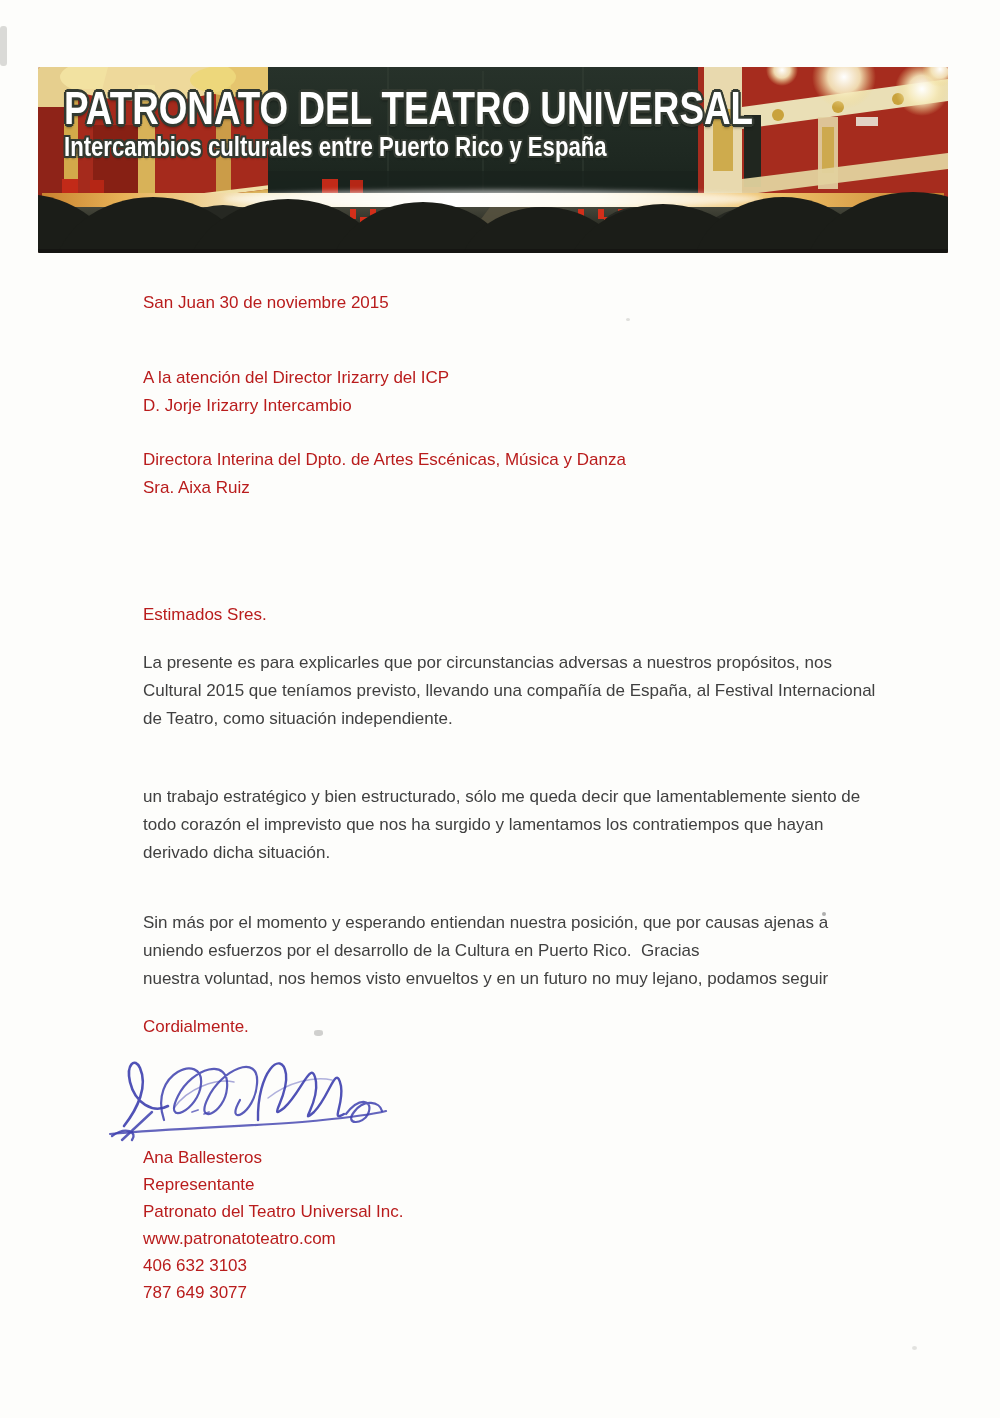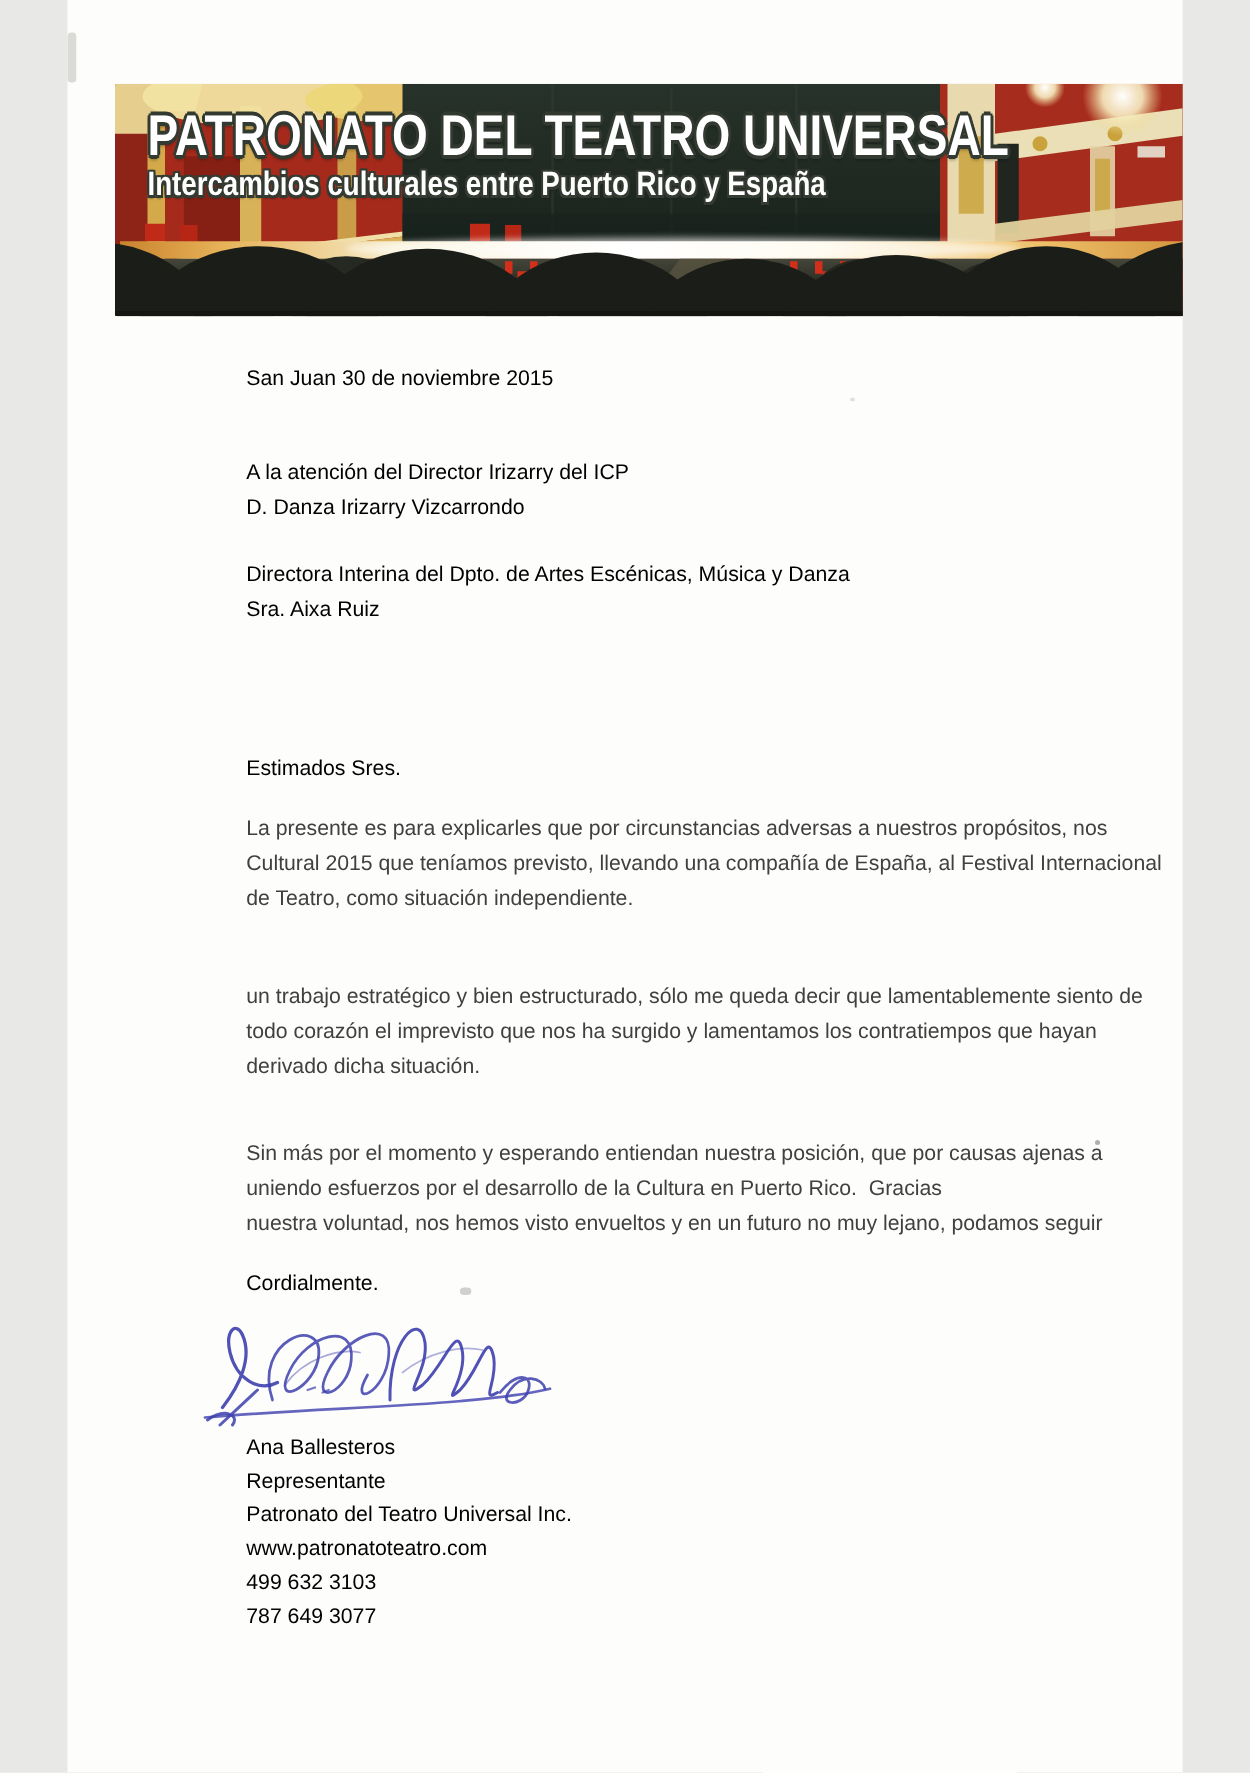--- a/index.html
+++ b/index.html
@@ -1,17 +1,17 @@
 <!DOCTYPE html>
 <html><head>
 <meta charset="utf-8">
 <style>
   html,body{margin:0;padding:0;background:#e8e8e6;}
   .page{
-    position:relative;width:892px;height:1418px;margin:0 auto;
+    position:relative;width:1000px;height:1418px;margin:0 auto;
     background:#fdfdfb;overflow:hidden;
     font-family:"Liberation Sans",sans-serif;color:#262626;
   }
   
   .banner{position:absolute;left:38px;top:67px;width:910px;height:186px;overflow:hidden;border-radius:2px;}
   .banner svg{position:absolute;left:0;top:0;width:100%;height:100%;display:block;}
   .banner-title{
     position:absolute;left:26px;top:18px;
     font-size:46px;font-weight:bold;line-height:1;color:#ffffff;
     letter-spacing:0px;white-space:nowrap;
@@ -22,21 +22,21 @@
   }
   .banner-subtitle{
     position:absolute;left:26px;top:66px;
     font-size:27px;font-weight:bold;line-height:1.1;color:#ffffff;white-space:nowrap;
     transform:scaleX(0.82);transform-origin:left top;
     text-shadow:-2px -2px 0 #343b32,2px -2px 0 #343b32,-2px 2px 0 #343b32,2px 2px 0 #343b32,
                  0 -2px 0 #343b32,0 2px 0 #343b32,-2px 0 0 #343b32,2px 0 0 #343b32,
                  0 3px 2px rgba(0,0,0,.3);
   }
   
-  .tline{position:absolute;left:143px;font-size:17px;line-height:20px;white-space:pre;color:#000000;}
+  .tline{position:absolute;left:143px;font-size:17px;line-height:20px;white-space:pre;color:#b91c1c;}
   .para{position:absolute;left:143px;font-size:17px;color:#404040;}
   .para .line{height:28px;line-height:24px;white-space:pre;}
   
   .signature{position:absolute;left:108px;top:1048px;width:290px;height:100px;}
   
   .artifact{position:absolute;border-radius:50%;}
 </style>
 </head>
 <body>
 
@@ -182,21 +182,21 @@
       <rect x="0" y="182" width="910" height="4" fill="#121310" opacity="0.7"></rect>
     </svg>
 
     <div class="banner-title">PATRONATO DEL TEATRO UNIVERSAL</div>
     <div class="banner-subtitle">Intercambios culturales entre Puerto Rico y España</div>
   </div>
 
   <div class="tline" style="top:293px">San Juan 30 de noviembre 2015</div>
 
   <div class="tline" style="top:368px">A la atención del Director Irizarry del ICP</div>
-  <div class="tline" style="top:396px">D. Danza Irizarry Vizcarrondo</div>
+  <div class="tline" style="top:396px">D. Jorje Irizarry Intercambio</div>
   <div class="tline" style="top:450px">Directora Interina del Dpto. de Artes Escénicas, Música y Danza</div>
   <div class="tline" style="top:478px">Sra. Aixa Ruiz</div>
 
   <div class="tline" style="top:605px">Estimados Sres.</div>
 
   <div class="para" style="top:651px">
     <div class="line">La presente es para explicarles que por circunstancias adversas a nuestros propósitos, nos</div>
     <div class="line">Cultural 2015 que teníamos previsto, llevando una compañía de España, al Festival Internacional</div>
     <div class="line">de Teatro, como situación independiente.</div>
   </div>
@@ -226,21 +226,21 @@
       <path d="M66,60 C80,40 108,30 126,34" stroke-width="1.4" opacity="0.45"></path>
       <path d="M160,50 C180,34 206,28 224,32" stroke-width="1.4" opacity="0.4"></path>
       <path d="M84,64 l6,-2 M96,66 l5,-2" stroke-width="1.8" opacity="0.7"></path>
     </g>
   </svg>
 
   <div class="tline" style="top:1148px">Ana Ballesteros</div>
   <div class="tline" style="top:1175px">Representante</div>
   <div class="tline" style="top:1202px">Patronato del Teatro Universal Inc.</div>
   <div class="tline" style="top:1229px">www.patronatoteatro.com</div>
-  <div class="tline" style="top:1256px">499 632 3103</div>
+  <div class="tline" style="top:1256px">406 632 3103</div>
   <div class="tline" style="top:1283px">787 649 3077</div>
 
   <div class="artifact" style="left:0;top:26px;width:7px;height:40px;background:#bdbdb9;opacity:.55;border-radius:3px;"></div>
   <div class="artifact" style="left:822px;top:912px;width:4px;height:4px;background:#6f6f6f;opacity:.55;"></div>
   <div class="artifact" style="left:314px;top:1030px;width:9px;height:6px;background:#9a9a96;opacity:.45;border-radius:40%;"></div>
   <div class="artifact" style="left:912px;top:1346px;width:5px;height:4px;background:#a5a5a0;opacity:.3;"></div>
   <div class="artifact" style="left:626px;top:318px;width:4px;height:3px;background:#a8a8a3;opacity:.35;"></div>
 
 </div>
 

